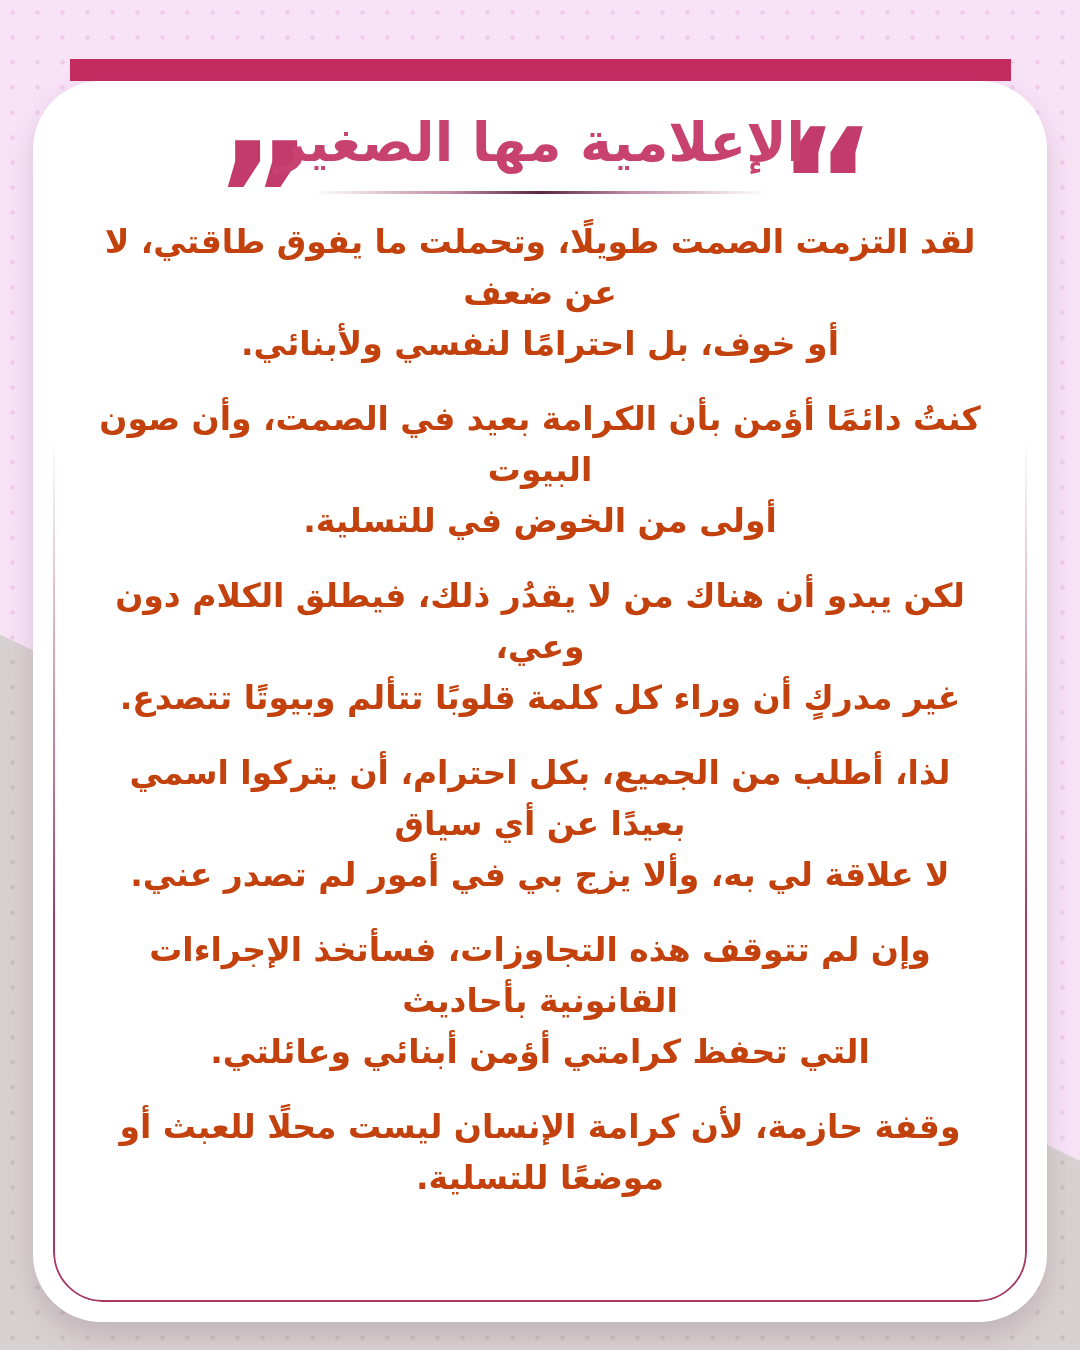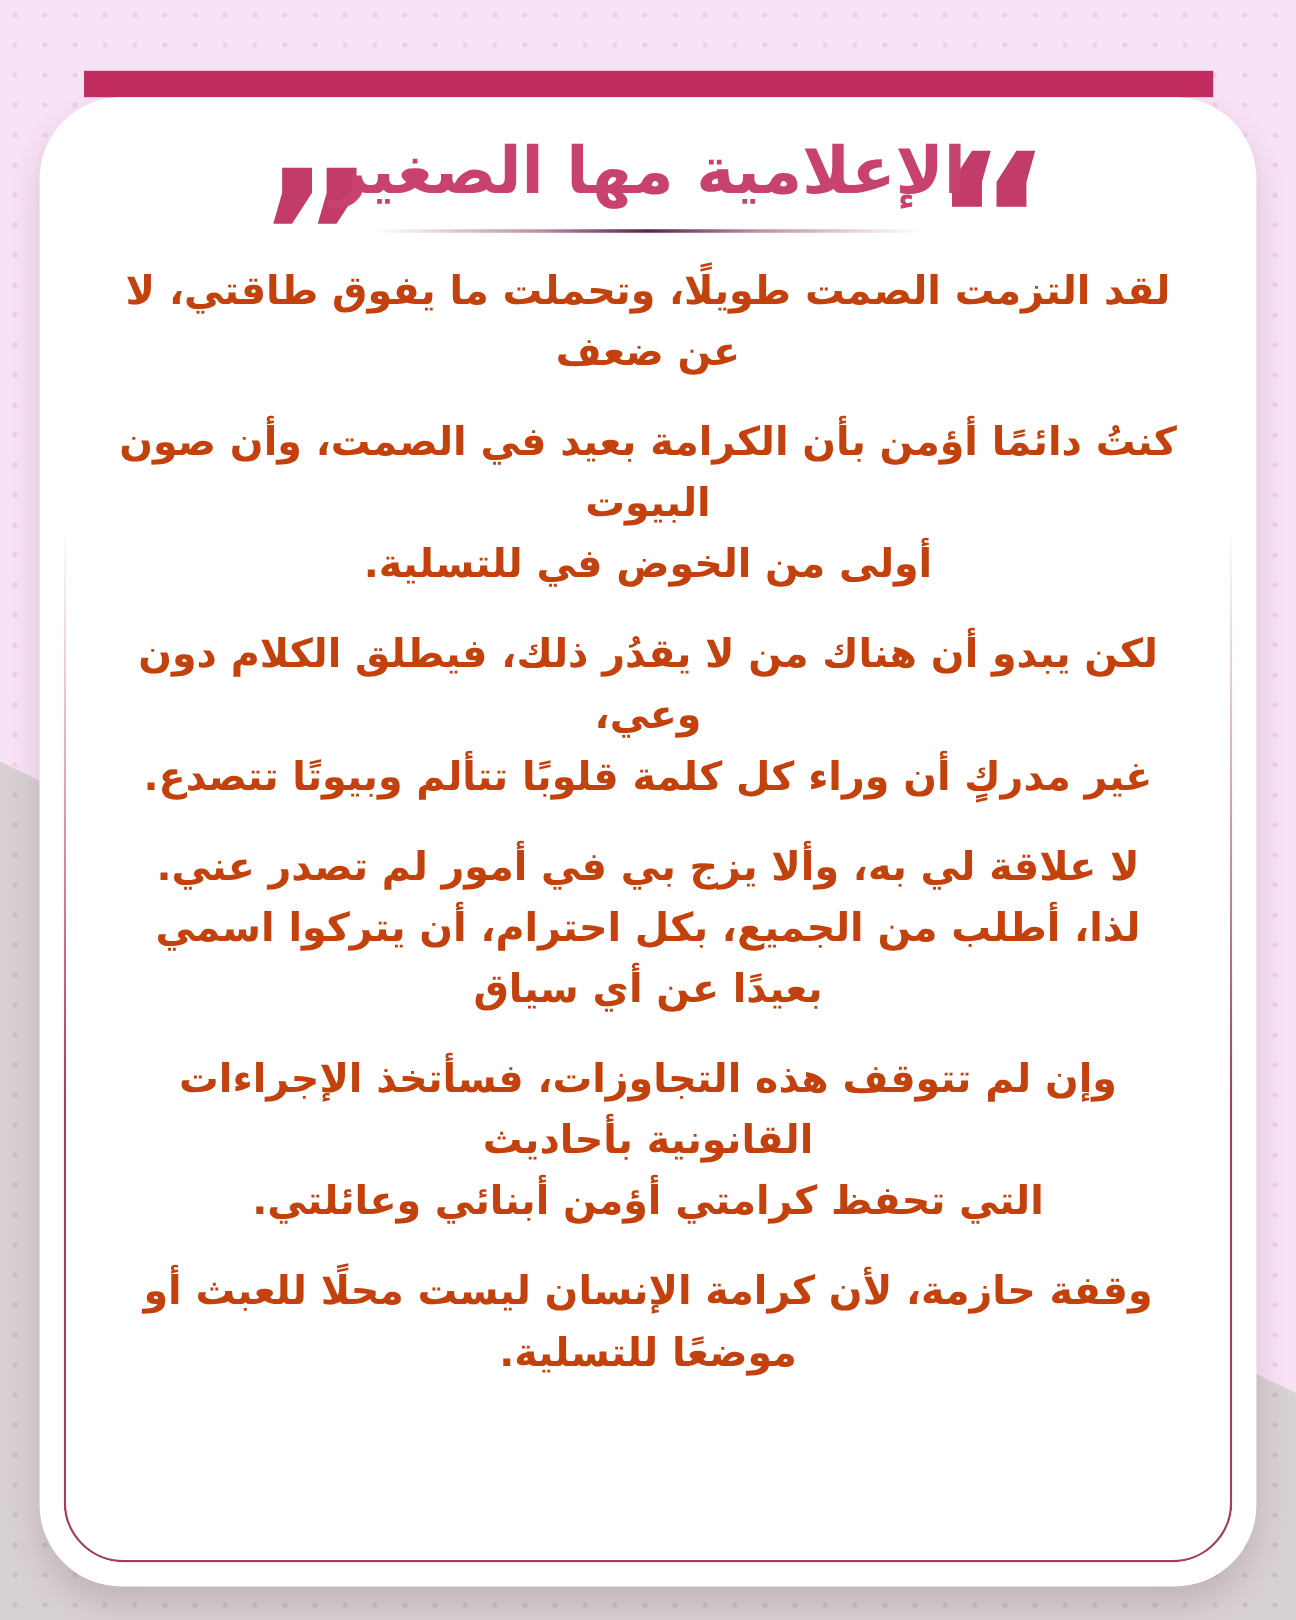--- a/index.html
+++ b/index.html
@@ -116,35 +116,36 @@
 
     <span class="quote quote-open">“</span>
     <span class="quote quote-close">”</span>
 
     <div class="content">
       <h1 class="page-title">الإعلامية مها الصغير</h1>
       <div class="title-divider"></div>
 
       <div class="para">
         <div class="line">لقد التزمت الصمت طويلًا، وتحملت ما يفوق طاقتي، لا عن ضعف</div>
+        <div class="line">أو خوف، بل احترامًا لنفسي ولأبنائي.</div>
       </div>
 
       <div class="para">
         <div class="line">كنتُ دائمًا أؤمن بأن الكرامة بعيد في الصمت، وأن صون البيوت</div>
         <div class="line">أولى من الخوض في للتسلية.</div>
       </div>
 
       <div class="para">
         <div class="line">لكن يبدو أن هناك من لا يقدُر ذلك، فيطلق الكلام دون وعي،</div>
         <div class="line">غير مدركٍ أن وراء كل كلمة قلوبًا تتألم وبيوتًا تتصدع.</div>
       </div>
 
       <div class="para">
+        <div class="line">لذا، أطلب من الجميع، بكل احترام، أن يتركوا اسمي بعيدًا عن أي سياق</div>
         <div class="line">لا علاقة لي به، وألا يزج بي في أمور لم تصدر عني.</div>
-        <div class="line">لذا، أطلب من الجميع، بكل احترام، أن يتركوا اسمي بعيدًا عن أي سياق</div>
       </div>
 
       <div class="para">
         <div class="line">وإن لم تتوقف هذه التجاوزات، فسأتخذ الإجراءات القانونية بأحاديث</div>
         <div class="line">التي تحفظ كرامتي أؤمن أبنائي وعائلتي.</div>
       </div>
 
       <div class="para">
         <div class="line">وقفة حازمة، لأن كرامة الإنسان ليست محلًا للعبث أو موضعًا للتسلية.</div>
       </div>

